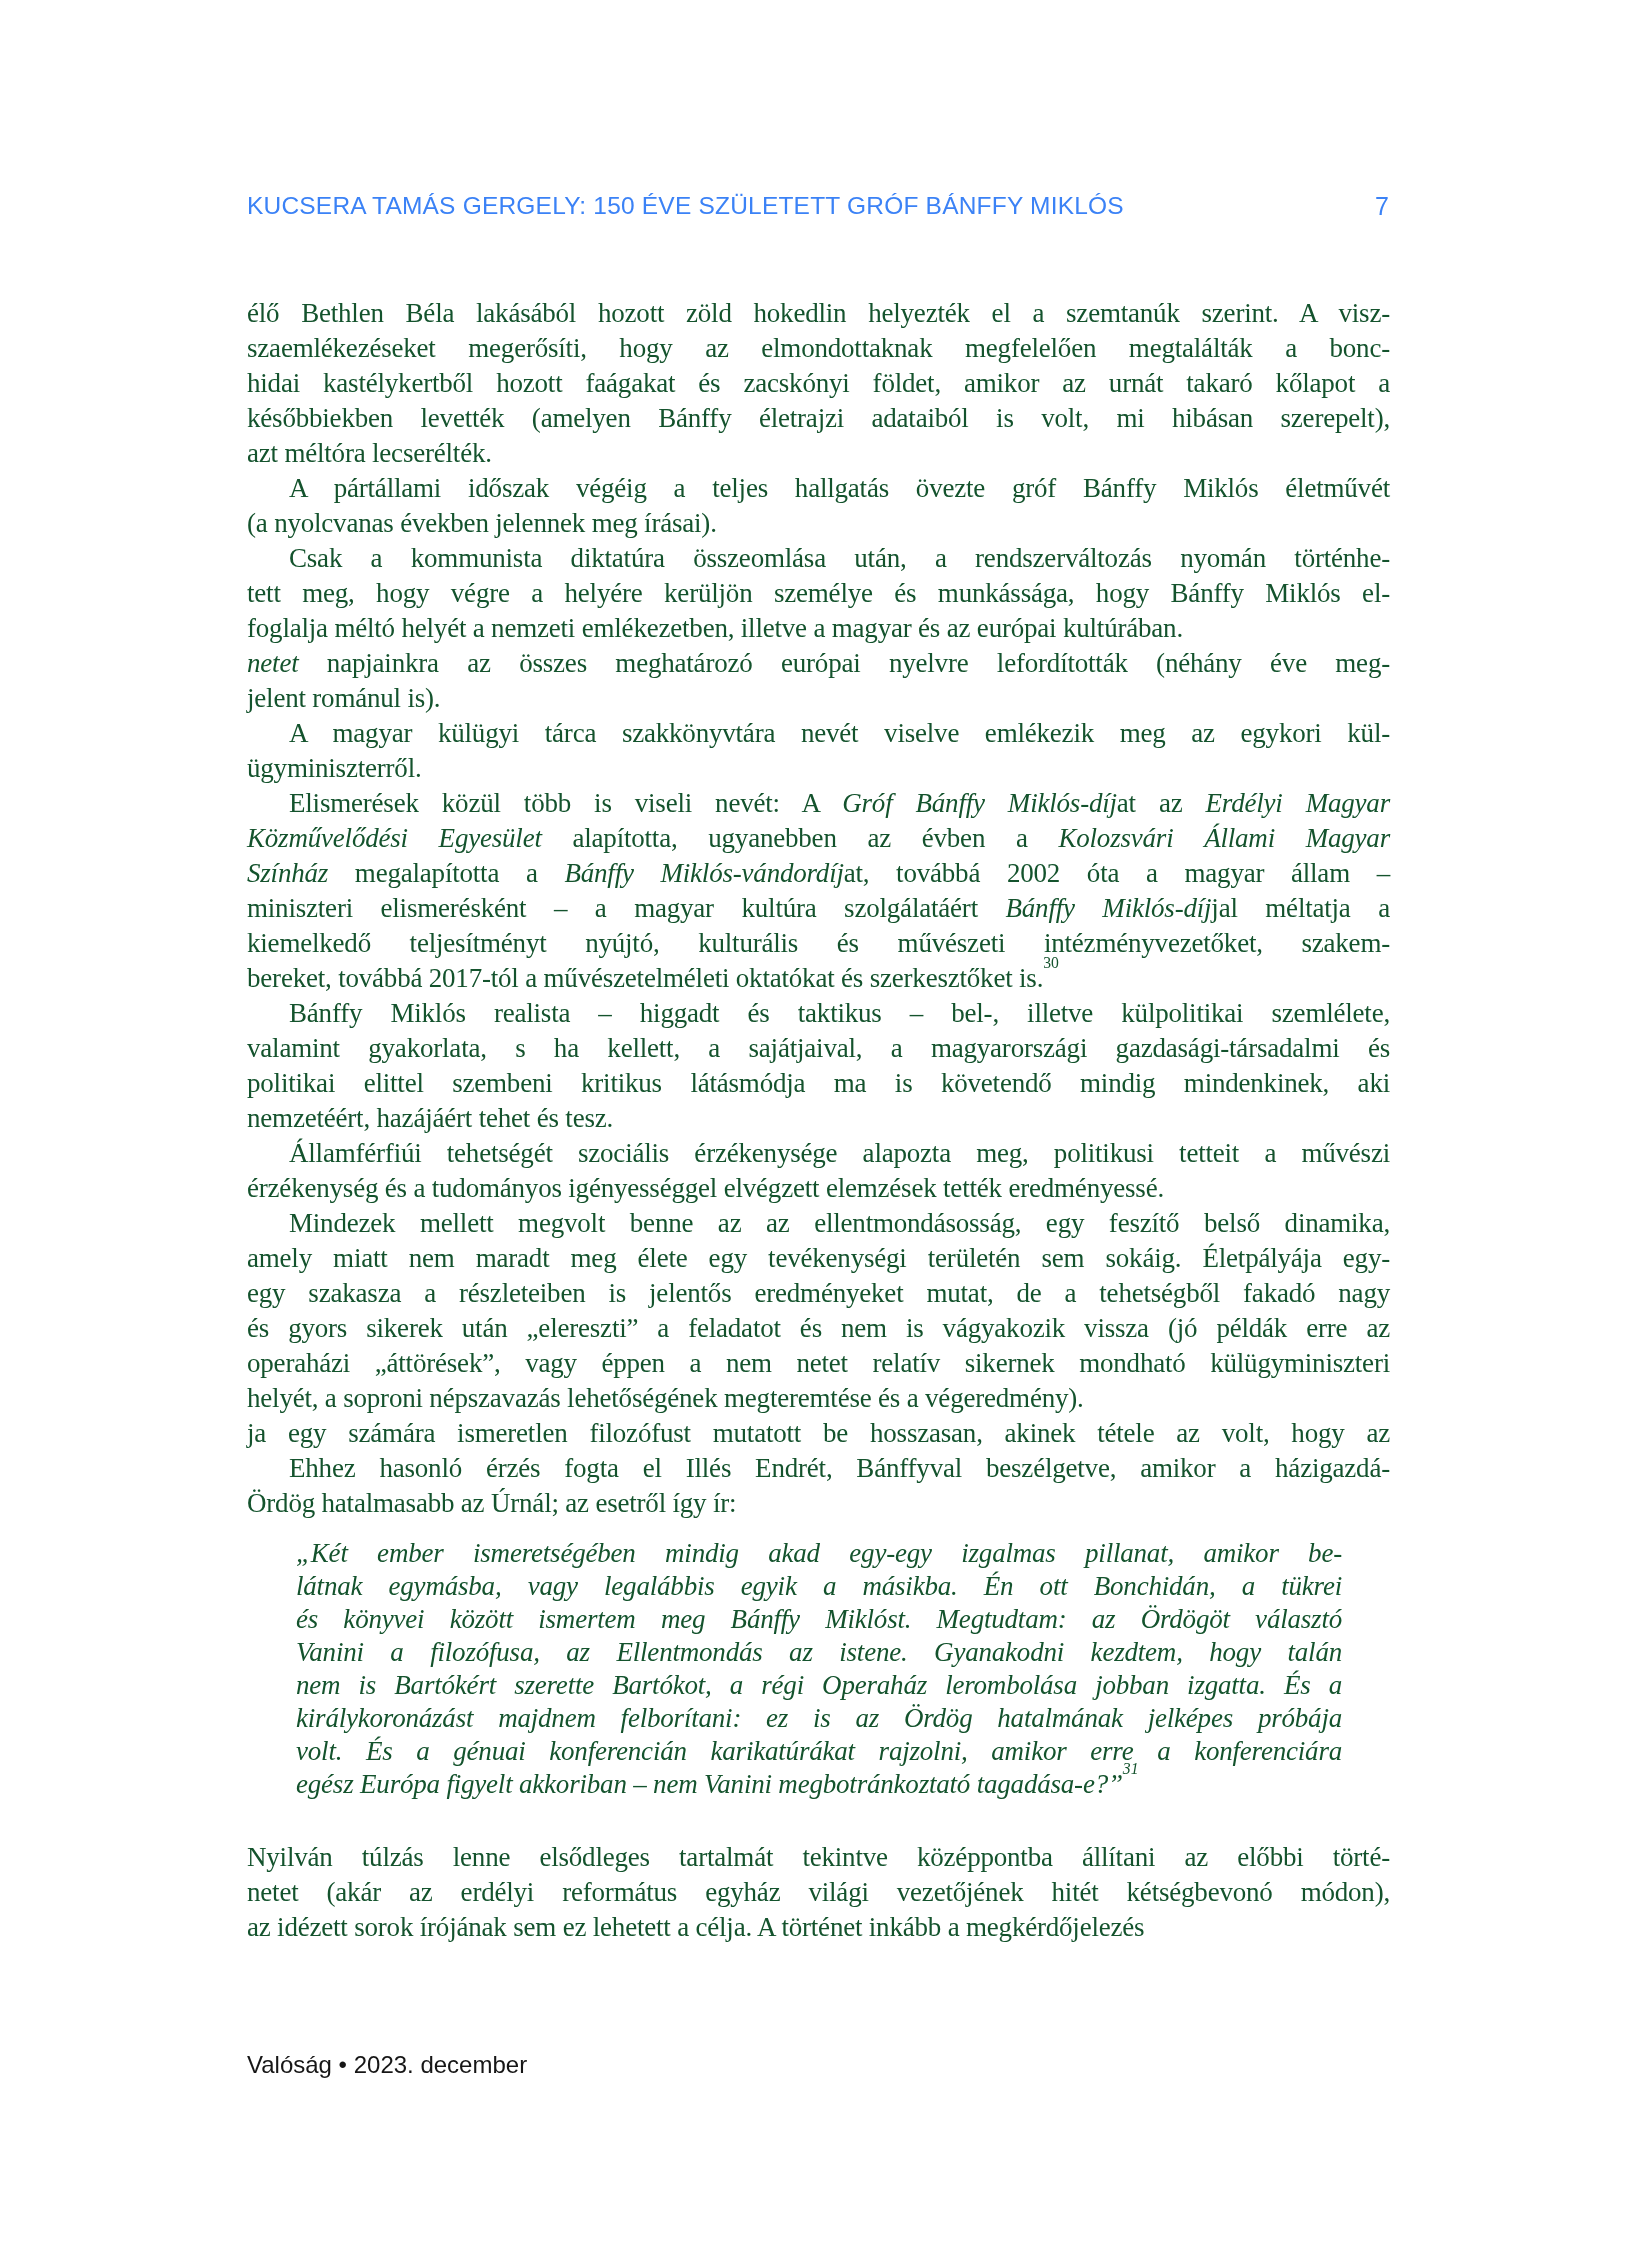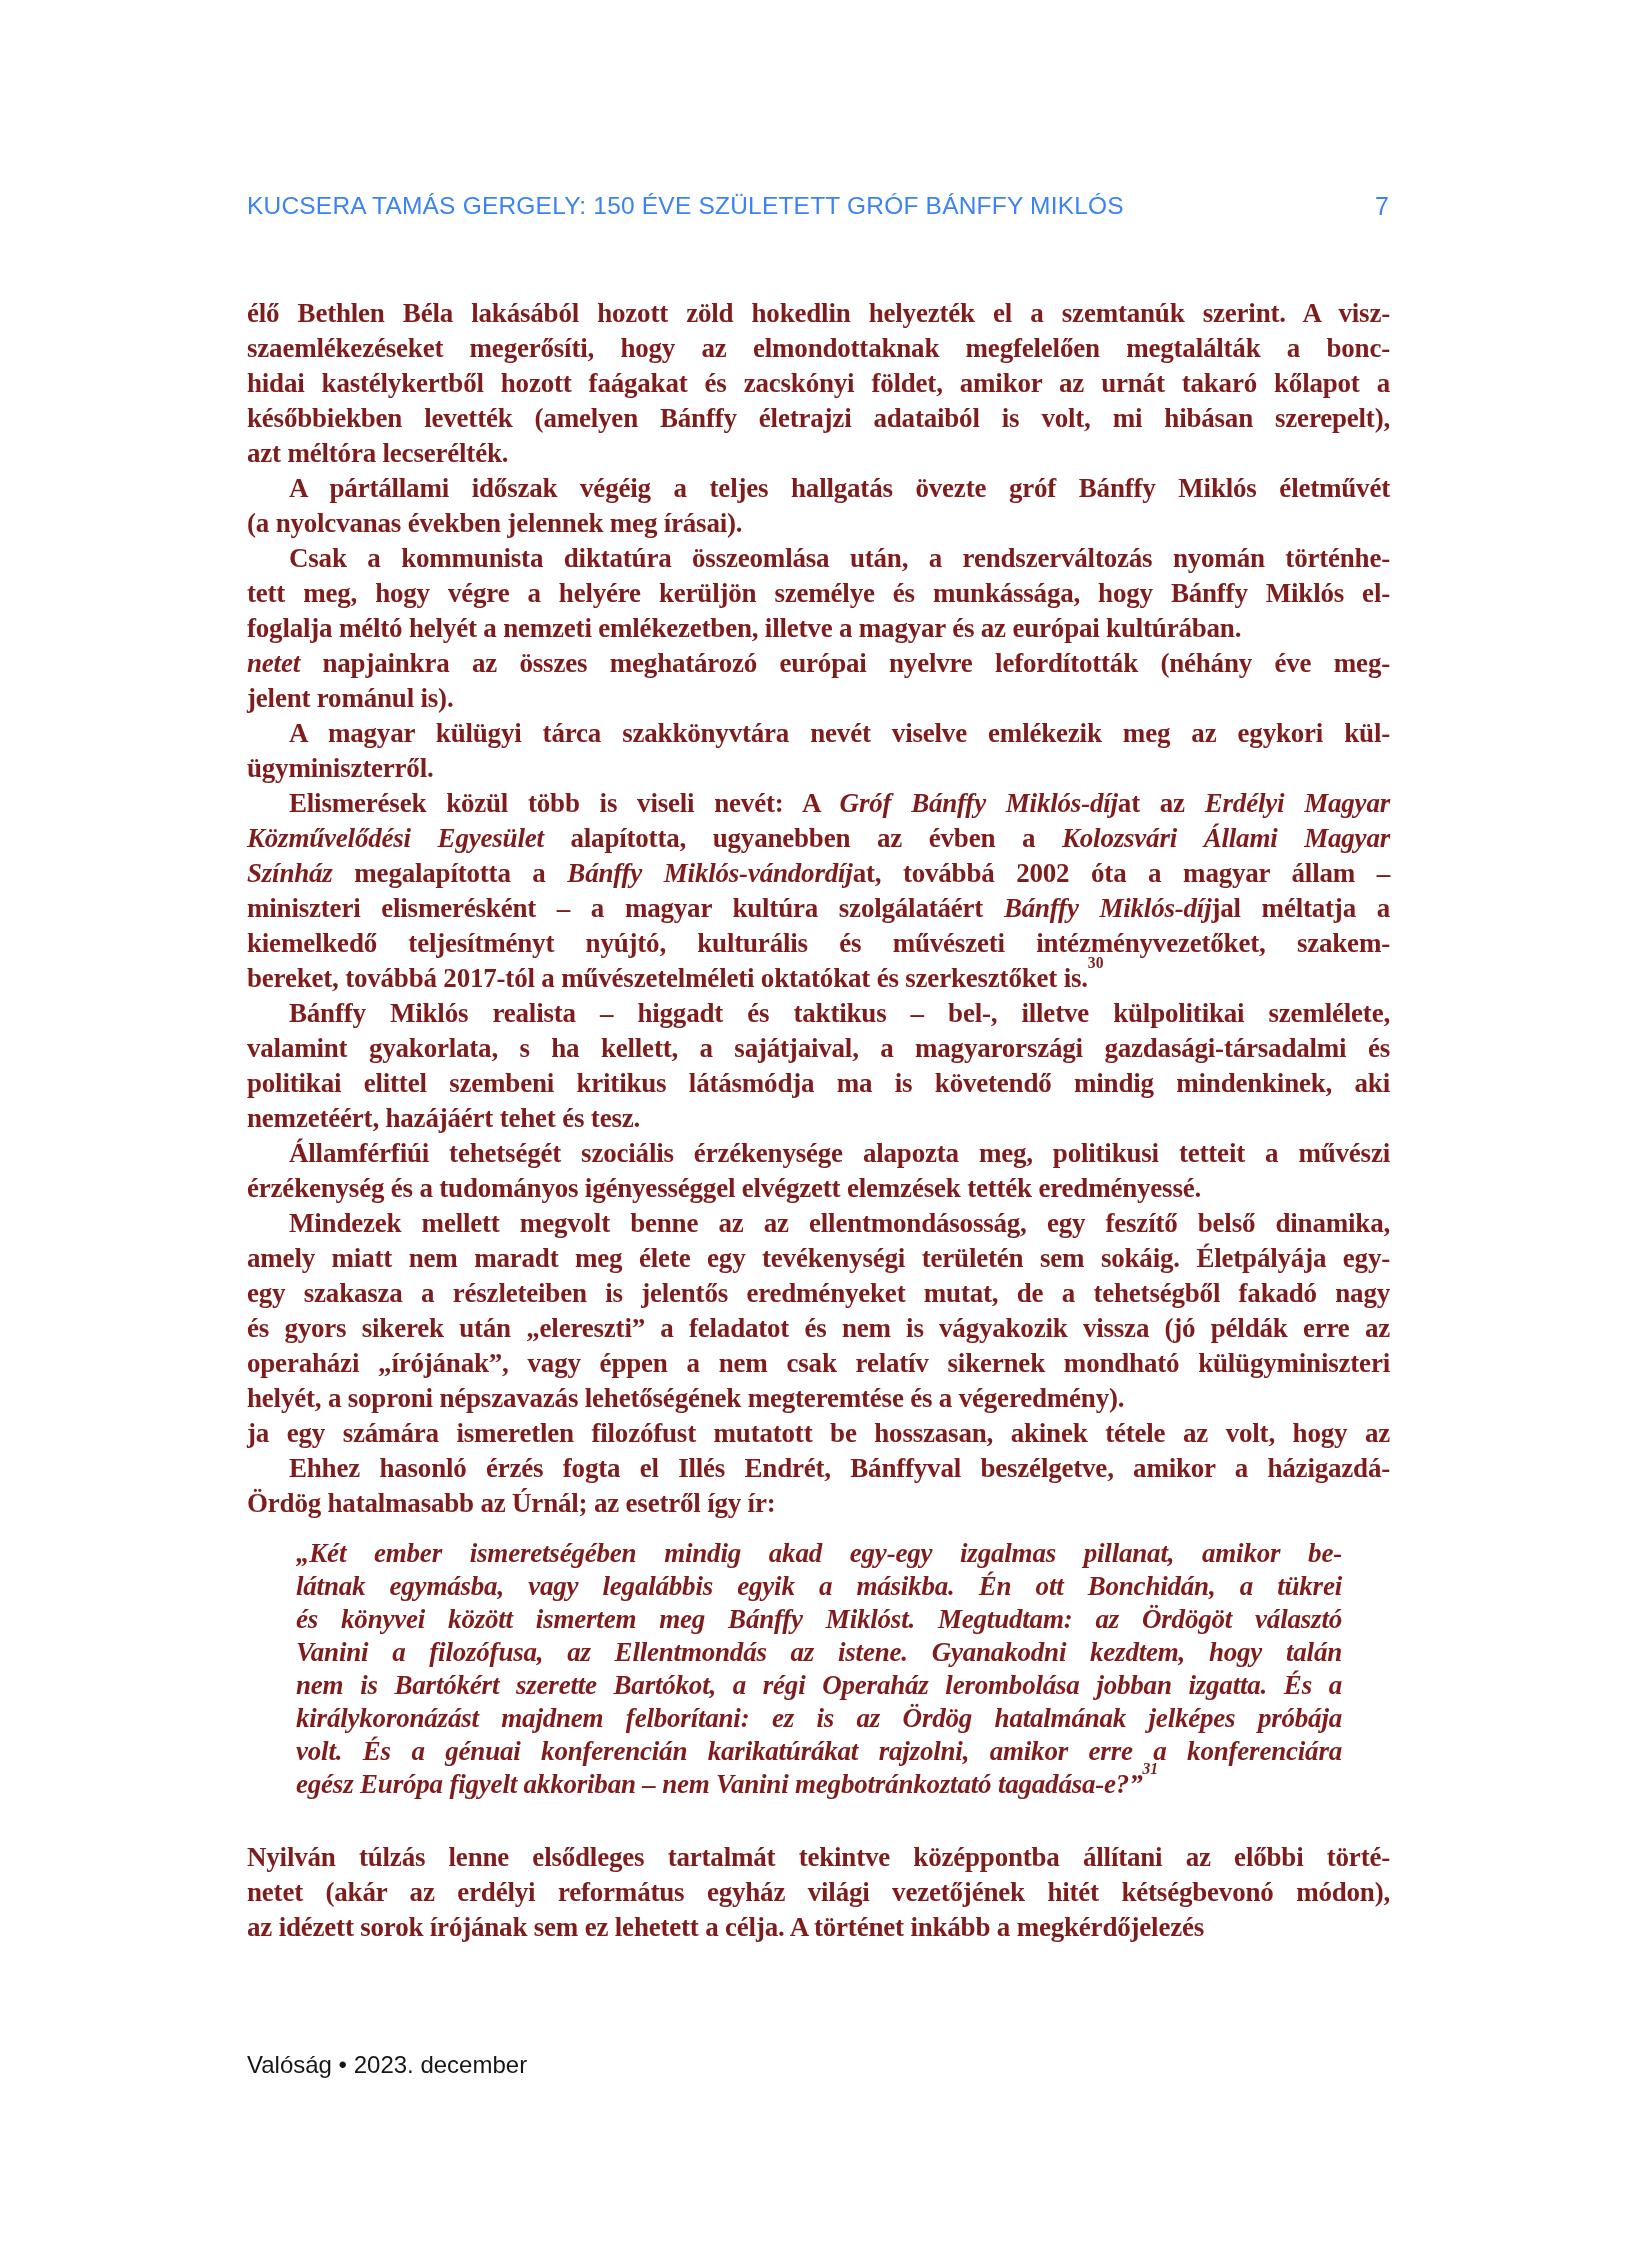--- a/index.html
+++ b/index.html
@@ -35,22 +35,21 @@
   }
   
   .body-col {
     position: absolute;
     left: 247px;
     top: 296px;
     width: 1143px;
     font-family: "Liberation Serif", serif;
     font-size: 27px;
     letter-spacing: -0.2px;
-    color: #7f1d1d;
-    font-weight: bold;
+    color: #14532d;
   }
   .para .line {
     line-height: 35px;
     text-align: justify;
     text-align-last: justify;
     white-space: normal;
   }
   .para .line.last {
     text-align-last: left;
   }
@@ -139,21 +138,21 @@
       </div>
       <div class="para">
         <div class="line indent"><span>Államférfiúi tehetségét szociális érzékenysége alapozta meg, politikusi tetteit a művészi</span></div>
         <div class="line last"><span>érzékenység és a tudományos igényességgel elvégzett elemzések tették eredményessé.</span></div>
       </div>
       <div class="para">
         <div class="line indent"><span>Mindezek mellett megvolt benne az az ellentmondásosság, egy feszítő belső dinamika,</span></div>
         <div class="line"><span>amely miatt nem maradt meg élete egy tevékenységi területén sem sokáig. Életpályája egy-</span></div>
         <div class="line"><span>egy szakasza a részleteiben is jelentős eredményeket mutat, de a tehetségből fakadó nagy</span></div>
         <div class="line"><span>és gyors sikerek után „elereszti” a feladatot és nem is vágyakozik vissza (jó példák erre az</span></div>
-        <div class="line"><span>operaházi „írójának”, vagy éppen a nem csak relatív sikernek mondható külügyminiszteri</span></div>
+        <div class="line"><span>operaházi „áttörések”, vagy éppen a nem netet relatív sikernek mondható külügyminiszteri</span></div>
         <div class="line last"><span>helyét, a soproni népszavazás lehetőségének megteremtése és a végeredmény).</span></div>
       </div>
       <div class="para">
         <div class="line"><span>ja egy számára ismeretlen filozófust mutatott be hosszasan, akinek tétele az volt, hogy az</span></div>
         <div class="line indent"><span>Ehhez hasonló érzés fogta el Illés Endrét, Bánffyval beszélgetve, amikor a házigazdá-</span></div>
         <div class="line last"><span>Ördög hatalmasabb az Úrnál; az esetről így ír:</span></div>
       </div>
       <div class="quote">
         <div class="line"><span>„Két ember ismeretségében mindig akad egy-egy izgalmas pillanat, amikor be-</span></div>
         <div class="line"><span>látnak egymásba, vagy legalábbis egyik a másikba. Én ott Bonchidán, a tükrei</span></div>

